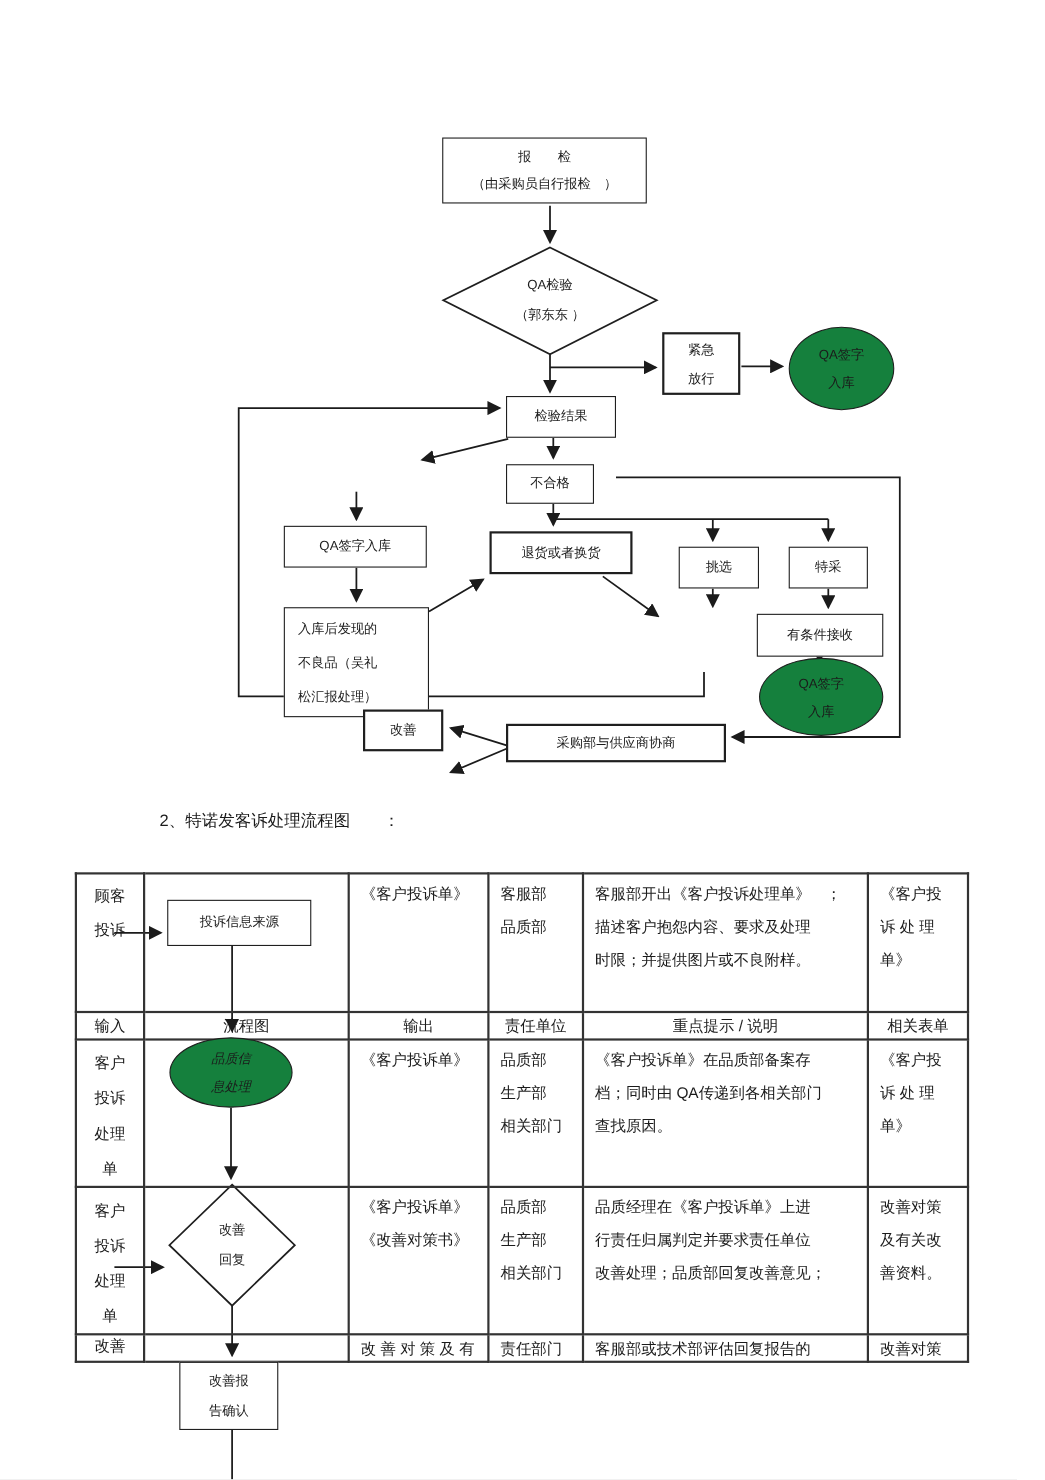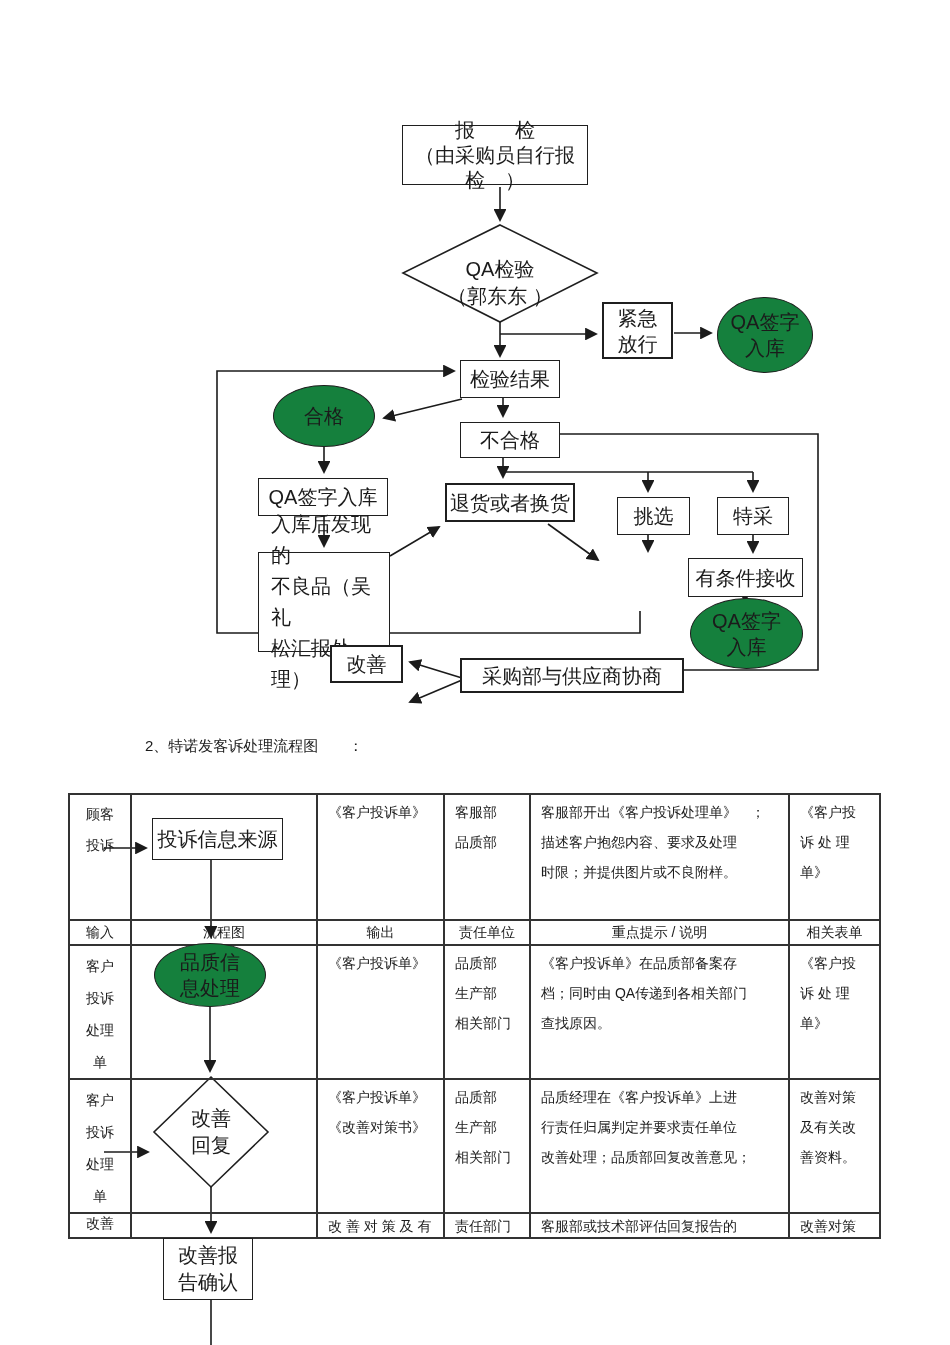--- a/index.html
+++ b/index.html
@@ -1,18 +1,18 @@
 <!DOCTYPE html>
 <html><head>
 <meta charset="utf-8">
 <style>
   html,body{margin:0;padding:0;background:#e8e8e8;}
   #page{position:relative;width:950px;height:1345px;background:#ffffff;margin:0 auto;
         font-family:"Liberation Sans","DejaVu Sans",sans-serif;color:#1b1b1b;overflow:hidden;}
-  .t{white-space:pre-wrap;font-size:20px;line-height:1.8;color:#1b1b1b;}
+  .t{white-space:pre-wrap;font-size:12px;line-height:1.8;color:#1b1b1b;}
   .box{position:absolute;border:1.5px solid #1f1f1f;background:#fff;
        display:flex;align-items:center;justify-content:center;text-align:center;box-sizing:border-box;}
   .box.th{border-width:2.5px;}
   .ell{position:absolute;border:1.5px solid #1f1f1f;border-radius:50%;background:#15803d;
        display:flex;align-items:center;justify-content:center;text-align:center;box-sizing:border-box;}
   .left{justify-content:flex-start;text-align:left;}
   .lh25{line-height:25px;} .lh26{line-height:26px;} .lh27{line-height:27px;}
   .lh30{line-height:30px;} .lh31{line-height:31px;} .lh32{line-height:32px;}
   svg{position:absolute;left:0;top:0;}
   .heading{position:absolute;left:145px;top:737px;font-size:15px;white-space:pre-wrap;}
@@ -67,54 +67,51 @@
       <polygon points="500,225 597,273 500,322 403,273"></polygon>
       <polygon points="211,1077 268,1132 211,1187 154,1132"></polygon>
     </g>
   </svg>
 
   <div class="box" style="left:402px;top:125px;width:186px;height:60px;">
     <span class="t lh25">报　　检
 （由采购员自行报检　）</span>
   </div>
 
-  <div class="dtxt" style="left:403px;top:241px;width:194px;height:84px;">
+  <div class="dtxt" style="left:403px;top:231px;width:194px;height:84px;">
     <span class="t lh27">QA检验
 （郭东东 ）</span>
   </div>
 
   <div class="box th" style="left:602px;top:302px;width:71px;height:57px;">
     <span class="t lh26">紧急
 放行</span>
   </div>
 
   <div class="ell" style="left:717px;top:297px;width:96px;height:76px;">
     <span class="t lh26">QA签字
 入库</span>
   </div>
 
   <div class="box" style="left:460px;top:360px;width:100px;height:38px;">
     <span class="t">检验结果</span>
   </div>
 
-  <div class="ell" style="left:273px;top:385px;width:102px;height:62px;">
-    <span class="t">合格</span>
-  </div>
 
   <div class="box" style="left:258px;top:478px;width:130px;height:38px;">
     <span class="t">QA签字入库</span>
   </div>
 
   <div class="box left" style="left:258px;top:552px;width:132px;height:100px;padding-left:12px;">
     <span class="t lh31">入库后发现的
 不良品（吴礼
 松汇报处理）</span>
   </div>
 
-  <div class="box" style="left:460px;top:422px;width:100px;height:36px;justify-content:center;">
+  <div class="box" style="left:460px;top:422px;width:80px;height:36px;justify-content:center;">
     <span class="t">不合格</span>
   </div>
 
   <div class="box th" style="left:445px;top:483px;width:130px;height:39px;">
     <span class="t">退货或者换货</span>
   </div>
 
   <div class="box" style="left:617px;top:497px;width:73px;height:38px;">
     <span class="t">挑选</span>
   </div>
@@ -130,21 +127,21 @@
 
   <div class="ell" style="left:690px;top:598px;width:113px;height:71px;">
     <span class="t lh26">QA签字
 入库</span>
   </div>
 
   <div class="box th" style="left:330px;top:645px;width:73px;height:38px;">
     <span class="t">改善</span>
   </div>
 
-  <div class="box th" style="left:460px;top:658px;width:224px;height:35px;">
+  <div class="box th" style="left:460px;top:658px;width:200px;height:35px;">
     <span class="t">采购部与供应商协商</span>
   </div>
 
   <div class="heading">2、特诺发客诉处理流程图　　：</div>
 
   <table class="flowtable">
     <colgroup>
       <col style="width:62px">
         <col style="width:186px">
         <col style="width:127px">
@@ -218,21 +215,21 @@
       <td style="line-height:21px;">客服部或技术部评估回复报告的</td>
       <td style="line-height:21px;">改善对策</td>
     </tr>
   </tbody>
     </table>
 
   <div class="box" style="left:152px;top:818px;width:131px;height:42px;">
     <span class="t">投诉信息来源</span>
   </div>
 
-  <div class="ell" style="left:154px;top:943px;width:112px;height:64px;">
+  <div class="ell" style="left:154px;top:943px;width:112px;height:64px;font-style:italic;">
     <span class="t lh26">品质信
 息处理</span>
   </div>
 
   <div class="dtxt" style="left:169px;top:1104px;width:84px;height:56px;">
     <span class="t lh27">改善
 回复</span>
   </div>
 
   <div class="box" style="left:163px;top:1238px;width:90px;height:62px;">

